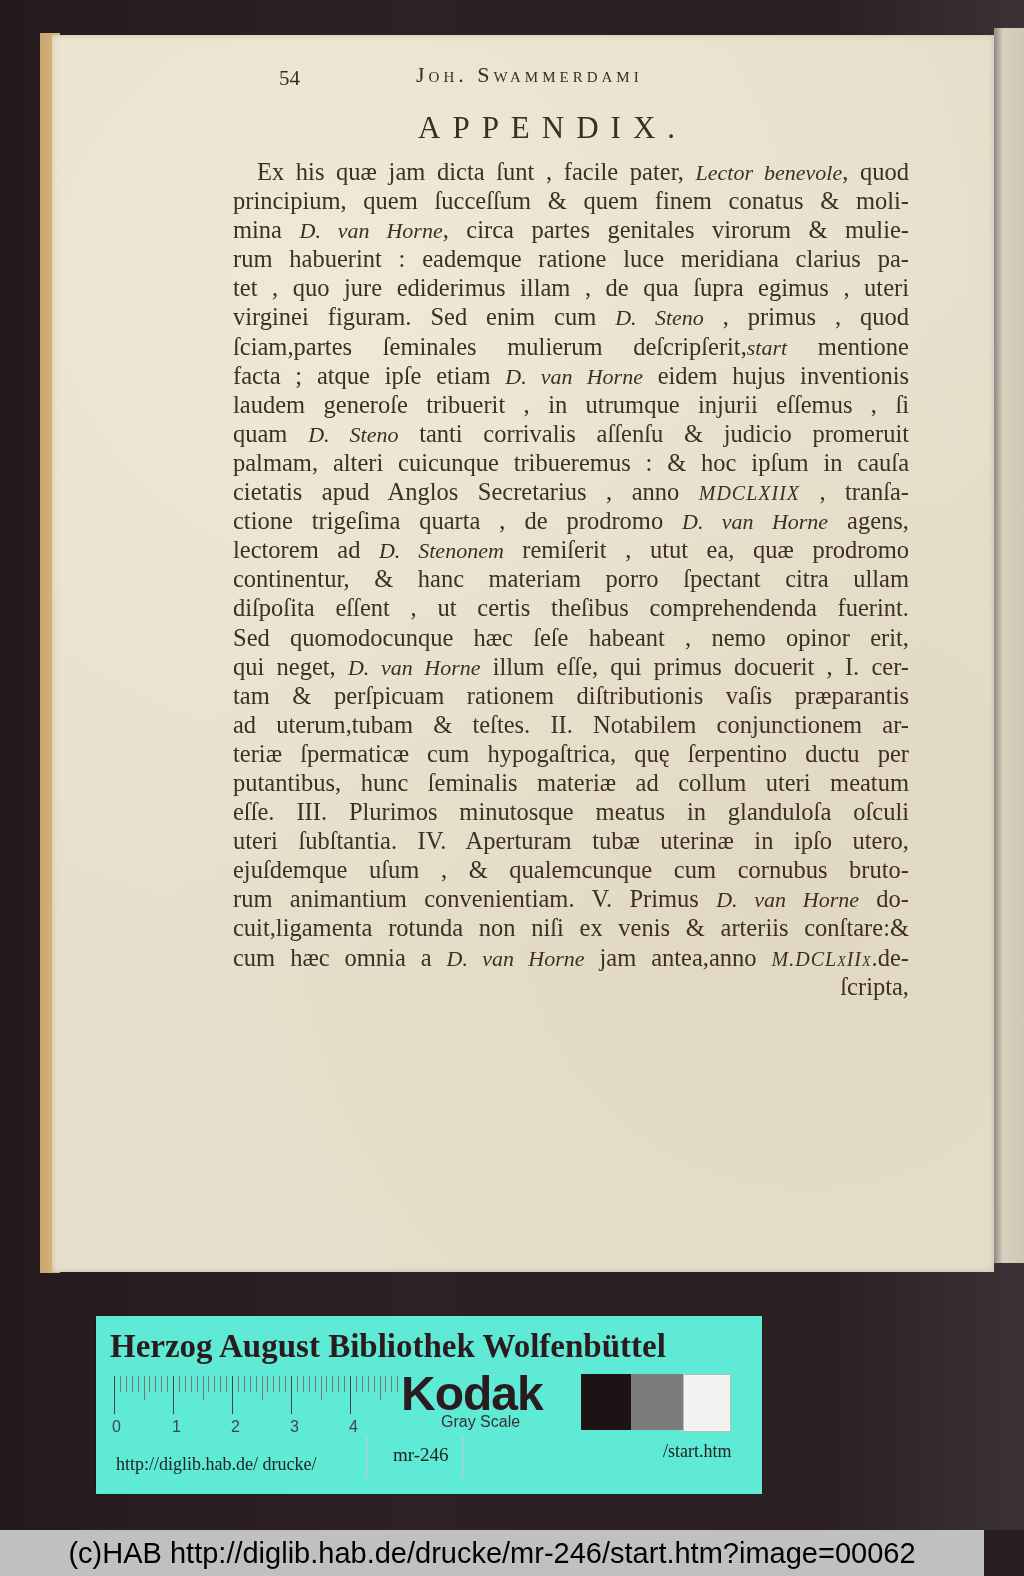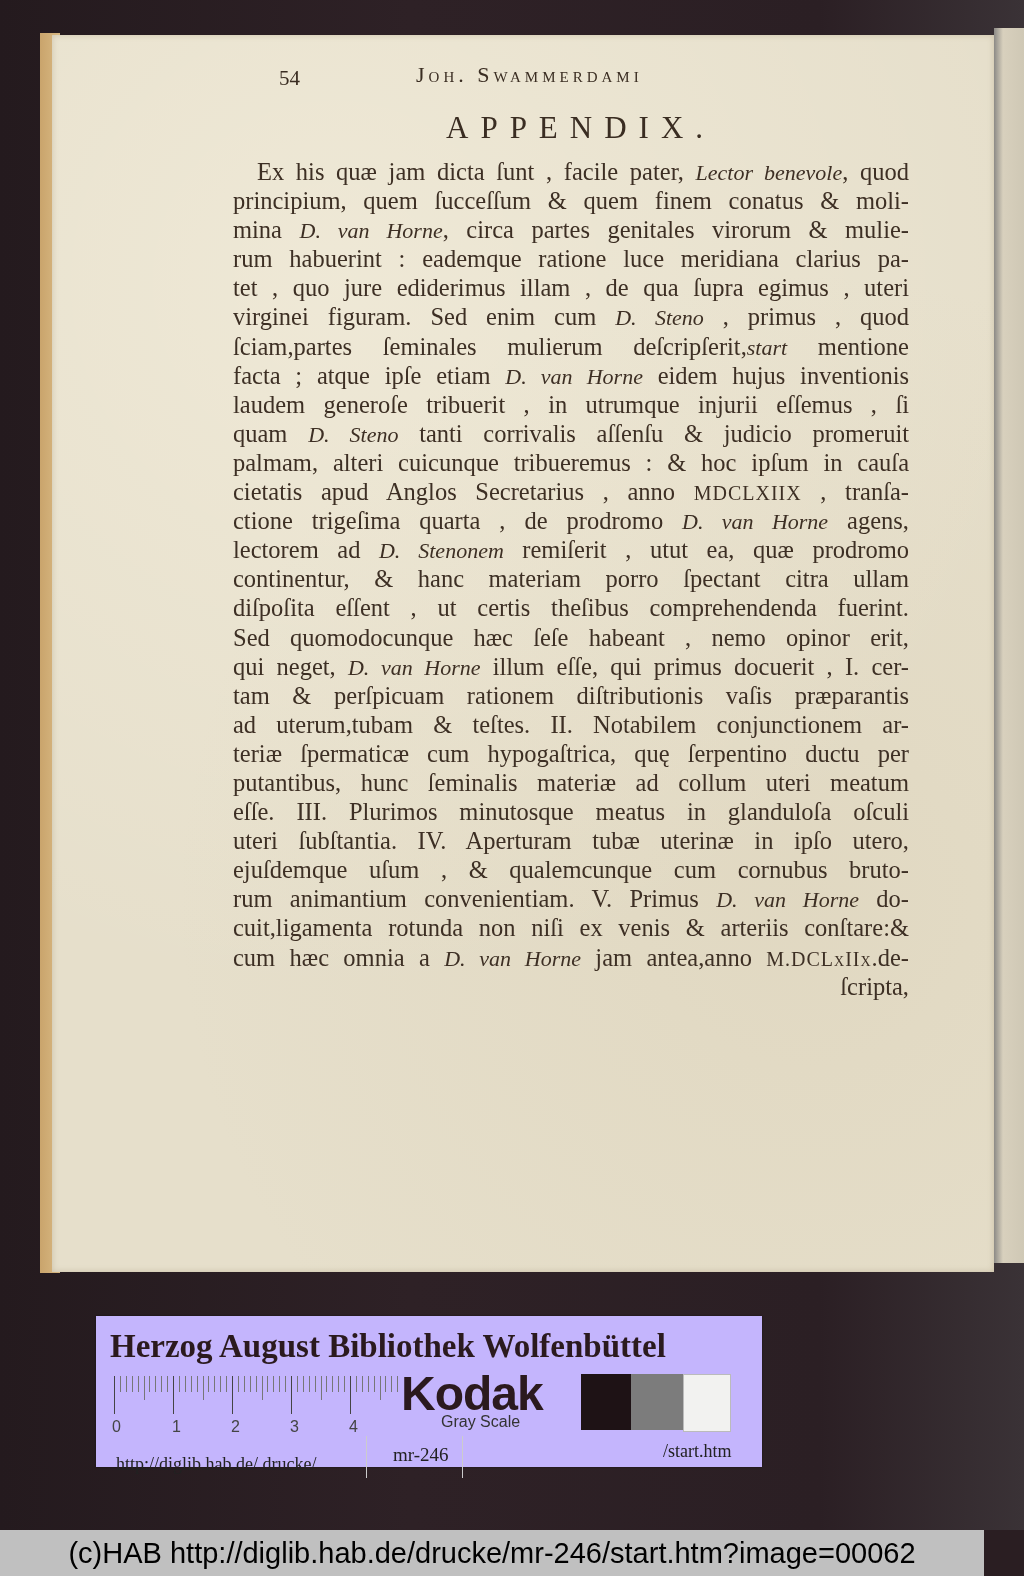--- a/index.html
+++ b/index.html
@@ -7,29 +7,29 @@
   .backdrop{position:absolute;left:0;top:0;width:1024px;height:1530px;
     background:linear-gradient(90deg,#241a1e 0%,#2e2126 40%,#2b1f24 80%,#3a3236 100%);}
   .page-edge{position:absolute;left:40px;top:33px;width:20px;height:1240px;background:linear-gradient(90deg,#c9a46c,#d9b983);}
   .page{position:absolute;left:52px;top:35px;width:942px;height:1237px;
     background:#e6dfcb;
     background-image:radial-gradient(circle at 30% 20%,rgba(255,250,235,.35),transparent 60%),radial-gradient(circle at 80% 70%,rgba(200,185,150,.18),transparent 55%);
     box-shadow:inset 0 0 6px rgba(120,100,60,.25);}
   .page-right{position:absolute;left:994px;top:28px;width:30px;height:1235px;background:linear-gradient(90deg,#8c8a86,#d8d0bd 30%,#cfc8b5);}
   .page-num{position:absolute;left:232px;top:66px;font-size:21px;color:#3a2d22;font-family:"Liberation Serif",serif;margin-left:47px;}
   .running-head{position:absolute;left:416px;top:62px;font-size:22px;color:#3a2d22;letter-spacing:4px;font-family:"Liberation Serif",serif;font-variant:small-caps;}
-  .title{position:absolute;left:418px;top:110px;font-size:31px;color:#3a2d22;letter-spacing:12px;font-family:"Liberation Serif",serif;margin-left:28px;}
+  .title{position:absolute;left:418px;top:110px;font-size:31px;color:#3a2d22;letter-spacing:12px;font-family:"Liberation Serif",serif;}
   .body-text{position:absolute;left:233px;top:157px;width:676px;font-family:"Liberation Serif",serif;font-size:24.5px;line-height:29.1px;color:#3d2f24;}
   .line{display:block;white-space:nowrap;text-align:justify;text-align-last:justify;height:29.1px;}
   .line.first{padding-left:24px;}
   .line.last{text-align:right;text-align-last:right;}
   .line i{font-style:italic;font-size:22px;}
-  .sc{font-variant:small-caps;font-size:20px;letter-spacing:1px;}
+  .sc{font-variant:small-caps;font-size:20px;letter-spacing:1px;font-style:italic;}
 
-  .card{position:absolute;left:96px;top:1316px;width:666px;height:151px;background:#c4b5fd;box-shadow:0 0 2px rgba(0,0,0,.4);}
+  .card{position:absolute;left:96px;top:1316px;width:666px;height:178px;background:#5eead4;box-shadow:0 0 2px rgba(0,0,0,.4);}
   .card-title{position:absolute;left:14px;top:12px;font-family:"Liberation Serif",serif;font-weight:bold;font-size:33px;color:#2b1a1e;white-space:nowrap;}
   .ruler{position:absolute;left:14px;top:60px;width:280px;height:50px;}
   .ruler .tick{position:absolute;top:0;width:1px;background:#777;}
   .ruler-label{position:absolute;top:102px;font-family:"Liberation Sans",sans-serif;font-size:16px;color:#444;}
   .kodak{position:absolute;left:305px;top:50px;font-family:"Liberation Sans",sans-serif;font-weight:bold;font-size:48px;color:#2b1a1e;letter-spacing:-1px;}
   .grayscale{position:absolute;left:345px;top:97px;font-family:"Liberation Sans",sans-serif;font-size:16px;color:#333;}
   .swatch{position:absolute;top:58px;height:56px;}
   .url-left{position:absolute;left:20px;top:138px;font-family:"Liberation Serif",serif;font-size:18px;color:#222;}
   .id-box{position:absolute;left:270px;top:120px;width:95px;height:42px;border-left:1px solid #ccc;border-right:1px solid #ccc;}
   .id-text{position:absolute;left:297px;top:128px;font-family:"Liberation Serif",serif;font-size:19px;color:#222;}

